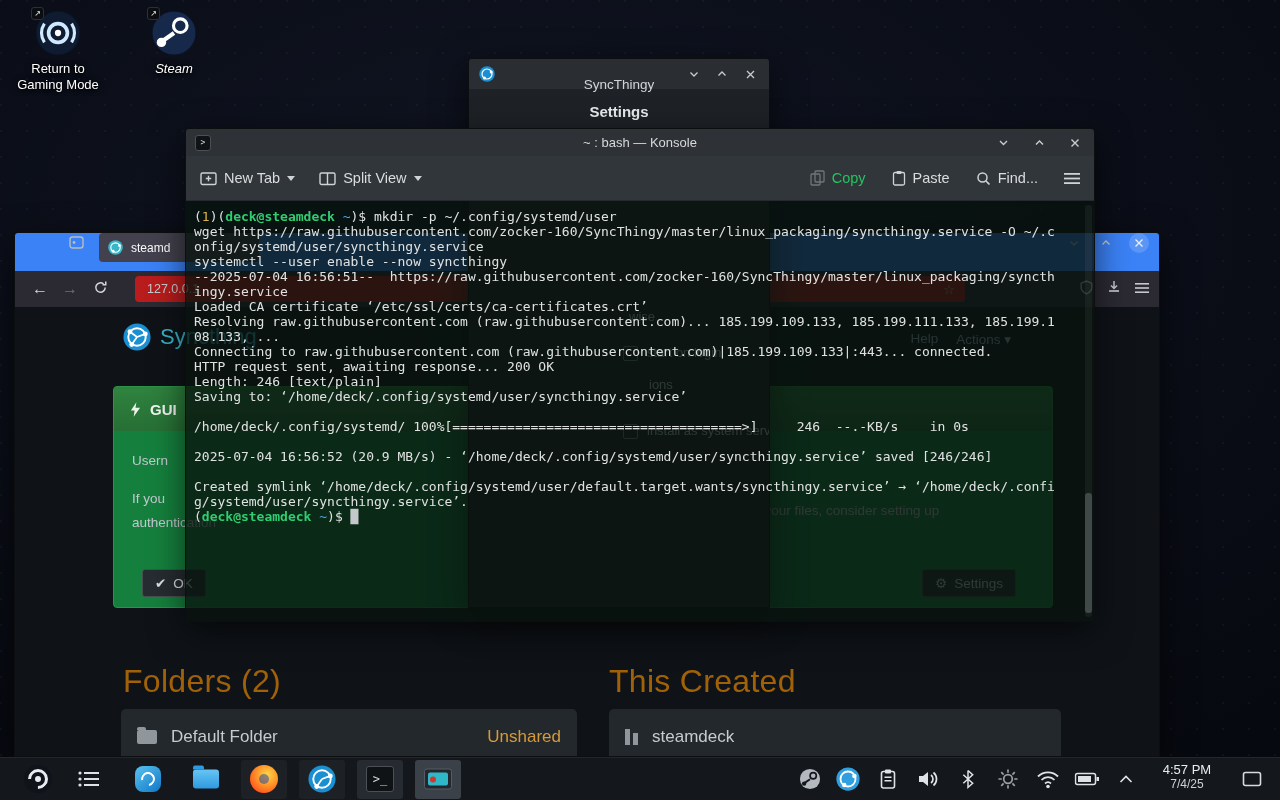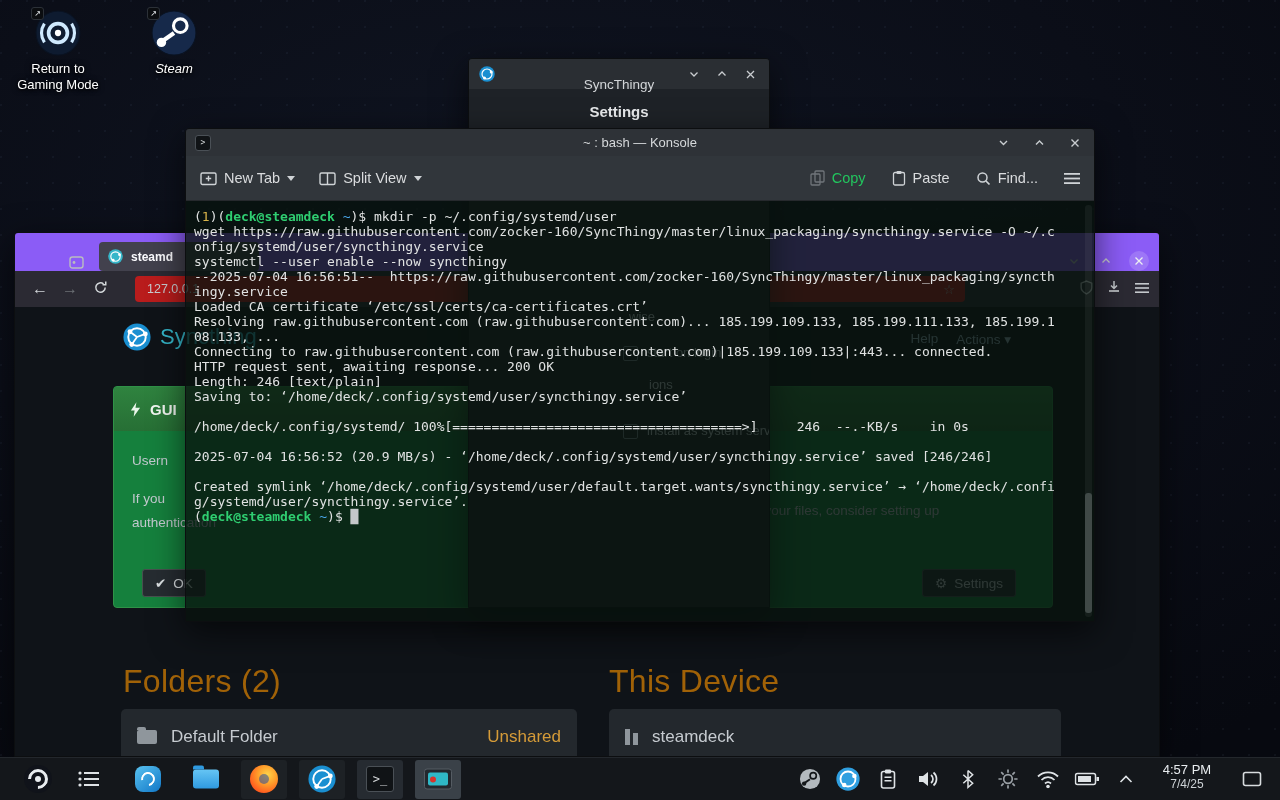--- a/index.html
+++ b/index.html
@@ -23,21 +23,21 @@
   .di-label.em { font-style:italic; }
 
   
   .win { position:absolute; border-radius:4px 4px 0 0; overflow:hidden; box-shadow:0 10px 34px rgba(0,0,0,.6); border:1px solid #0c0e10; }
   .wbtns { display:flex; align-items:center; gap:14px; padding:0 10px; margin-left:auto; }
   .wbtn { display:inline-flex; width:18px; height:18px; align-items:center; justify-content:center; }
   .wbtn.circ { background:rgba(255,255,255,.16); border-radius:50%; width:20px; height:20px; }
 
   
   .browser-win { left:14px; top:232px; width:1146px; height:525px; background:#101317; z-index:10; }
-  .b-tabbar { height:38px; background:#8b5cf6; display:flex; align-items:flex-end;font-weight:bold; }
+  .b-tabbar { height:38px; background:#3b82f6; display:flex; align-items:flex-start; }
   .fxview { width:18px; height:18px; margin-left:52px; display:inline-flex; align-items:center; justify-content:center; }
   .b-tab { margin-left:14px; width:160px; height:29px; background:#42414d; border-radius:4px; display:flex; align-items:center; gap:8px; padding:0 9px; overflow:hidden; }
   .b-tab-label { font-size:12px; color:#fbfbfe; white-space:nowrap; }
   .b-navbar { height:36px; background:#2b2a33; display:flex; align-items:center; position:relative; }
   .nav-ic { width:30px; text-align:center; font-size:16px; color:#d3d7da; }
   .nav-ic.dis { color:#6d7176; }
   .urlbar { position:absolute; left:120px; top:5px; width:830px; height:26px; background:#b91c1c; border-radius:4px;
     display:flex; align-items:center; padding:0 12px; }
   .url-text { font-size:12.5px; color:#c9cdd1; }
   .star { position:absolute; right:10px; font-size:13px; color:#b8bcc0; }
@@ -264,21 +264,21 @@
           <span>✔</span>
           <span>OK</span>
         </div>
         <div class="gui-btn gui-settings">
           <span>⚙</span>
           <span>Settings</span>
         </div>
       </div>
 
       <div class="sec-h fh">Folders (2)</div>
-      <div class="sec-h dh">This Device</div>
+      <div class="sec-h dh">This Created</div>
 
       <div class="row frow">
         <span class="folder-ic"></span>
         <span class="row-label">Default Folder</span>
         <span class="row-status">Unshared</span>
       </div>
       <div class="row drow">
         <span class="device-ic">
             <i></i>
             <i></i>

